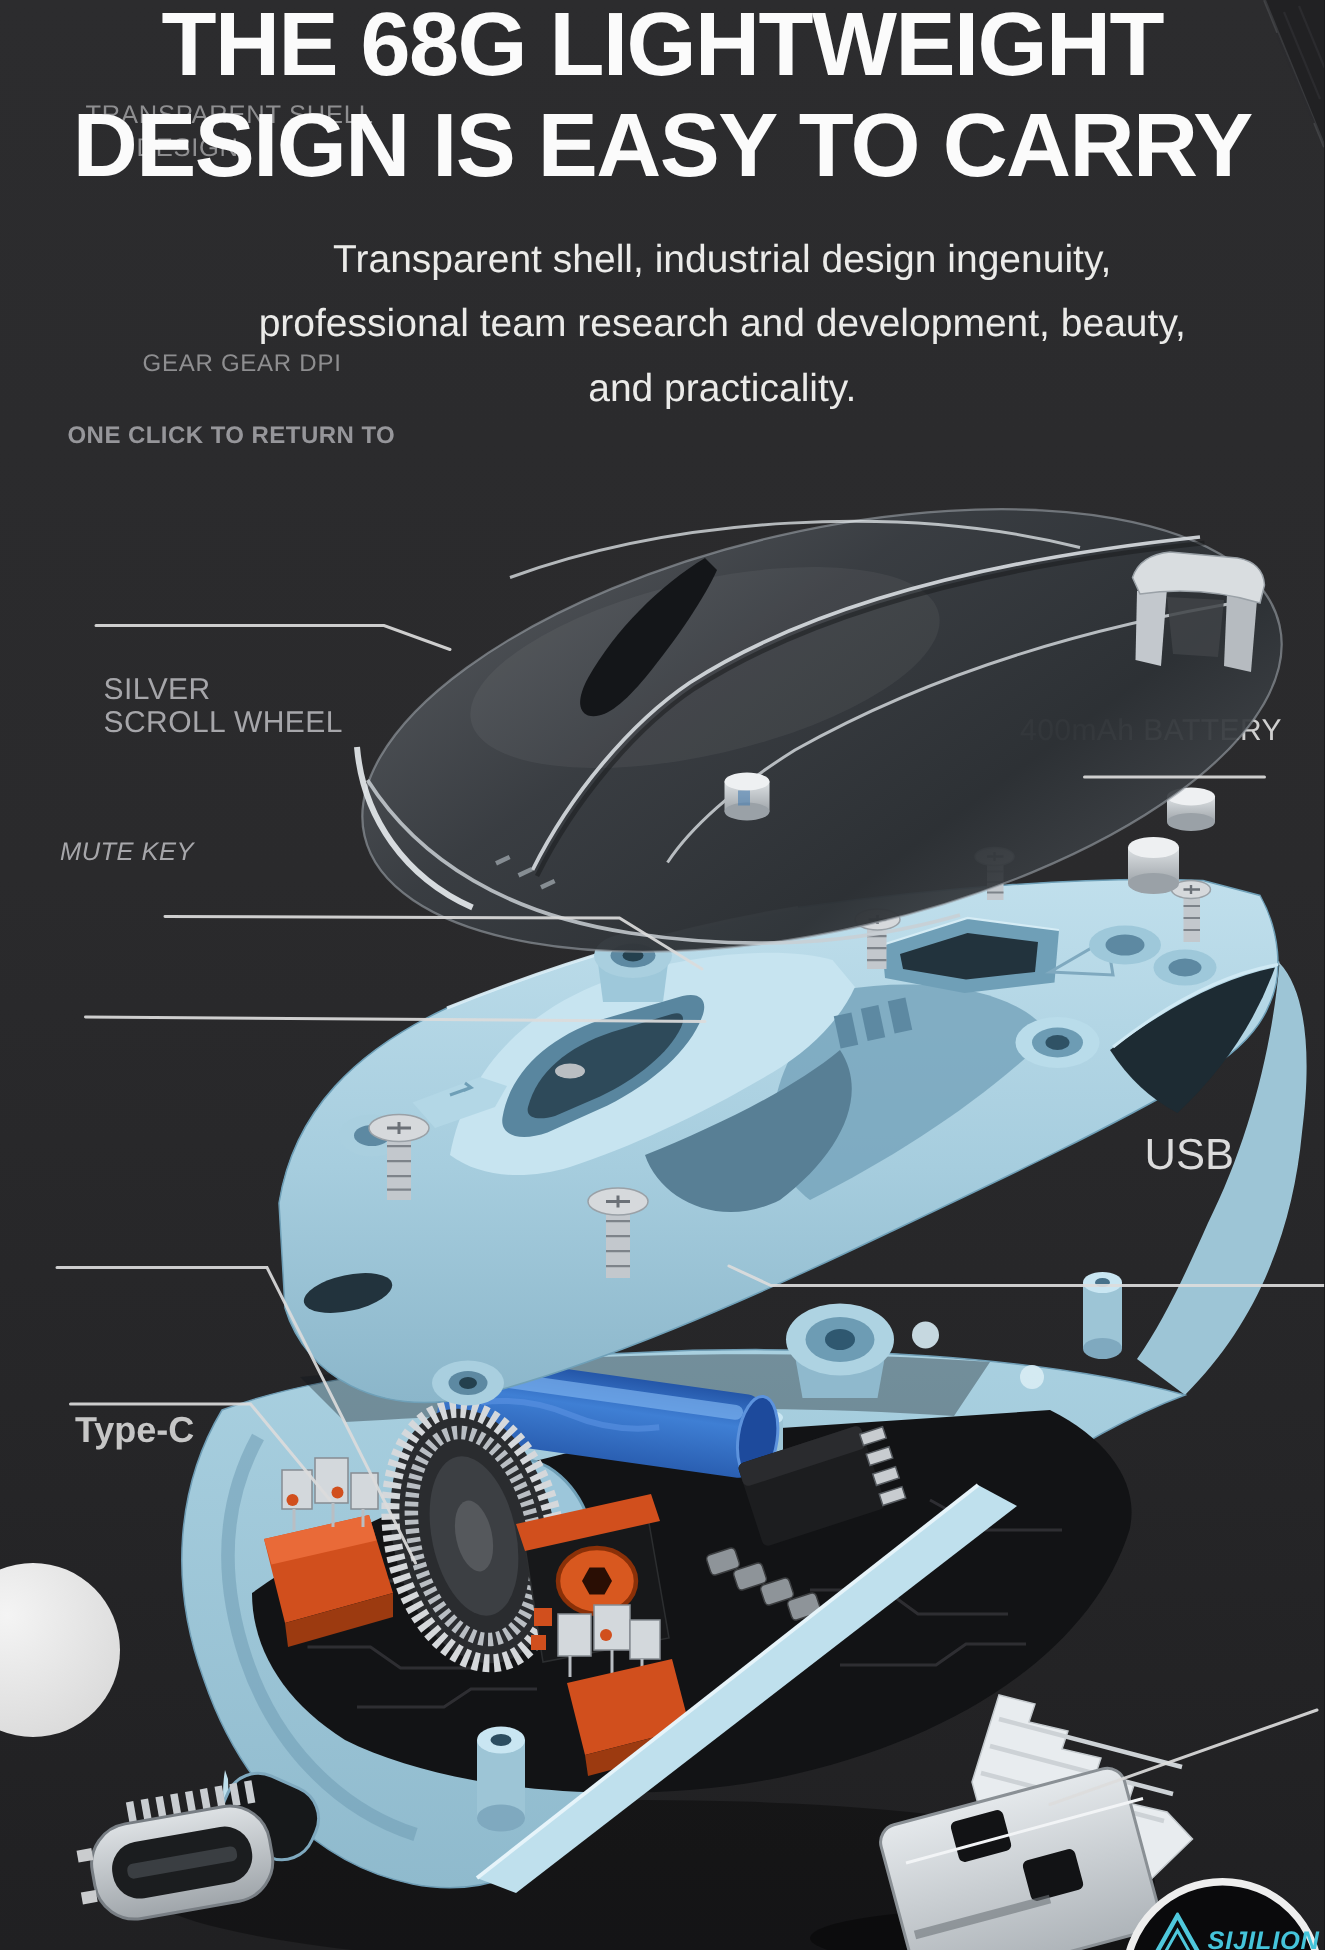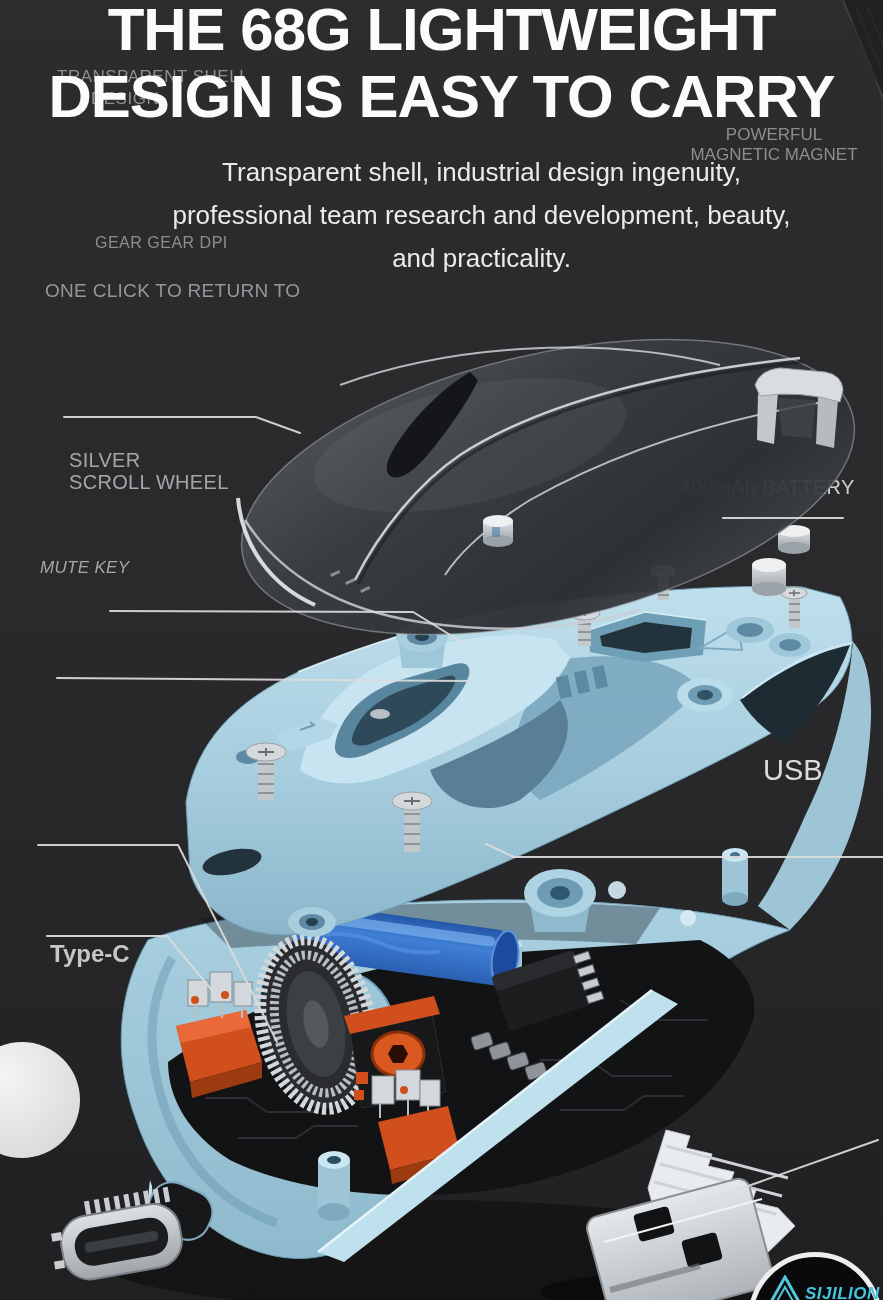--- a/index.html
+++ b/index.html
@@ -12,21 +12,21 @@
   .muted{color:#8e8e90;}
   #page-title{
     left:0;top:-4px;width:100%;text-align:center;z-index:1;
     color:#fbfbfb;font-size:60px;font-weight:700;line-height:67px;letter-spacing:-1px;
   }
   #lbl-transparent-shell{left:57px;top:66px;font-size:17px;line-height:22px;letter-spacing:.5px;}
   #lbl-transparent-shell .l2{display:block;margin-left:34px;}
   #lbl-powerful-magnet{left:683px;top:125px;width:182px;text-align:center;font-size:17px;line-height:20px;}
   #description{left:0;top:151px;width:100%;text-align:center;color:#ebebe9;font-size:26px;line-height:43px;margin-left:40px;}
   #lbl-third-gear-dpi{left:95px;top:234px;font-size:16px;letter-spacing:.5px;}
-  #lbl-one-click{left:45px;top:280px;font-size:19px;line-height:21px;color:#96969a;letter-spacing:.3px;}
+  #lbl-one-click{left:45px;top:280px;font-size:16px;line-height:21px;color:#96969a;letter-spacing:.3px;font-weight:bold;}
   #lbl-scroll-wheel{left:27px;top:449px;font-size:20px;line-height:22px;color:#a6a6aa;letter-spacing:.3px;margin-left:42px;}
   #lbl-mute-key{left:40px;top:558px;font-size:17px;color:#a6a6aa;letter-spacing:.3px;font-style:italic;}
   #lbl-battery{left:680px;top:476px;font-size:20px;color:#cfcfcf;letter-spacing:.3px;}
   #lbl-usb{left:763px;top:754px;font-size:29px;color:#dcdcdc;}
   #lbl-type-c{left:50px;top:940px;font-size:24px;color:#c6c6c6;font-weight:bold;}
   #scene{position:absolute;left:0;top:0;z-index:2;}
   #logo-badge{
     position:absolute;z-index:4;left:748px;top:1252px;width:134px;height:134px;
     border-radius:50%;background:#0a0a0c;border:5px solid #eeeeee;box-sizing:border-box;
   }
@@ -44,24 +44,20 @@
   <div class="lbl muted" id="lbl-transparent-shell">
     <span>TRANSPARENT SHELL</span>
     <span class="l2">DESIGN</span>
   </div>
 
   <div class="lbl" id="page-title">
     <div>THE 68G LIGHTWEIGHT</div>
     <div>DESIGN IS EASY TO CARRY</div>
   </div>
 
-  <div class="lbl muted" id="lbl-powerful-magnet">
-    <div>POWERFUL</div>
-    <div>MAGNETIC MAGNET</div>
-  </div>
 
   <div class="lbl" id="description">
     <div>Transparent shell, industrial design ingenuity,</div>
     <div>professional team research and development, beauty,</div>
     <div>and practicality.</div>
   </div>
 
   <div class="lbl muted" id="lbl-third-gear-dpi">GEAR GEAR DPI</div>
 
   <div class="lbl" id="lbl-one-click">

